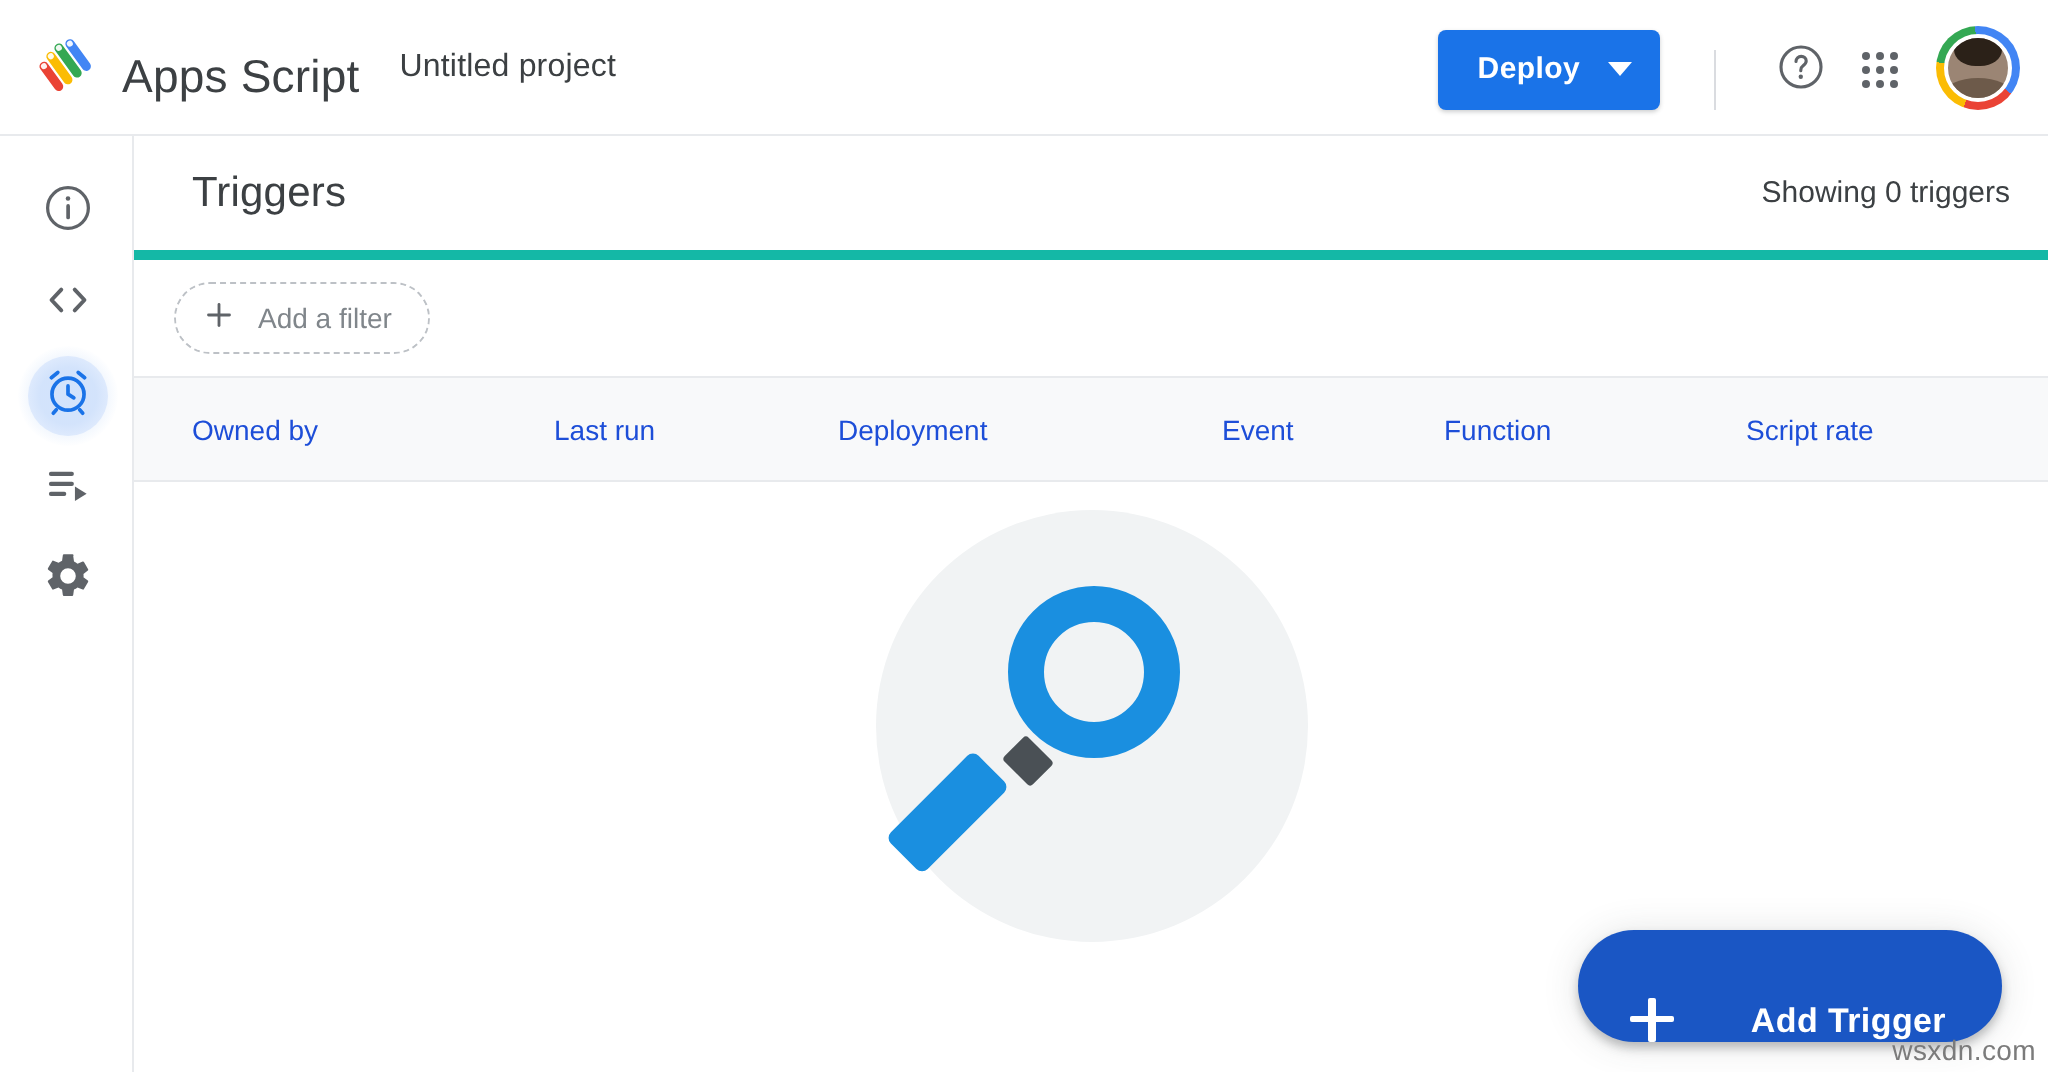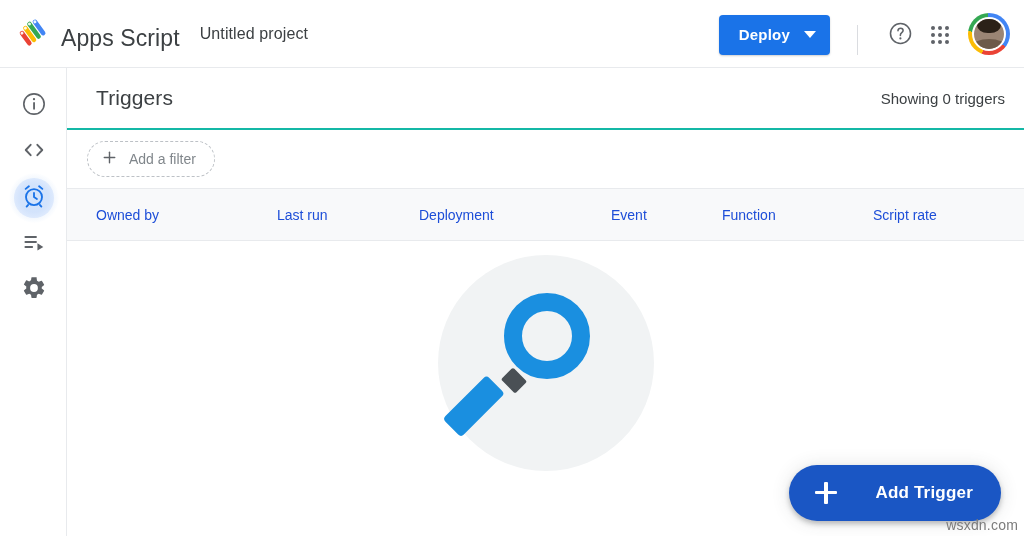--- a/index.html
+++ b/index.html
@@ -211,21 +211,21 @@
     left: 67px; top: 68px;
     width: 957px;
     height: 468px;
     background: #ffffff;
     overflow: hidden;
   }
   .page-header {
     height: 62px;
     display: flex;
     align-items: center;
-    border-bottom: 2px solid #14b8a6;
+    border-bottom: 5px solid #14b8a6;
     box-sizing: border-box;
     justify-content: space-between;
   }
   .page-title {
     font-size: 21px;
     color: #3c4043;
     margin-left: 29px;
     letter-spacing: 0.1px;
   }
   .showing-count {
@@ -329,21 +329,21 @@
 
   
   .fab {
     position: absolute;
     right: 23px;
     bottom: 14px;
     height: 56px;
     background: #1a56c4;
     border-radius: 28px;
     display: flex;
-    align-items: center;
+    align-items: flex-end;
     padding: 0 28px 0 26px;
     cursor: pointer;
     border: none;
     box-shadow: 0 3px 5px rgba(60,64,67,0.30), 0 1px 18px rgba(60,64,67,0.15);
     gap: 16px;
   }
   .fab-plus {
     position: relative;
     width: 22px;
     height: 22px;

